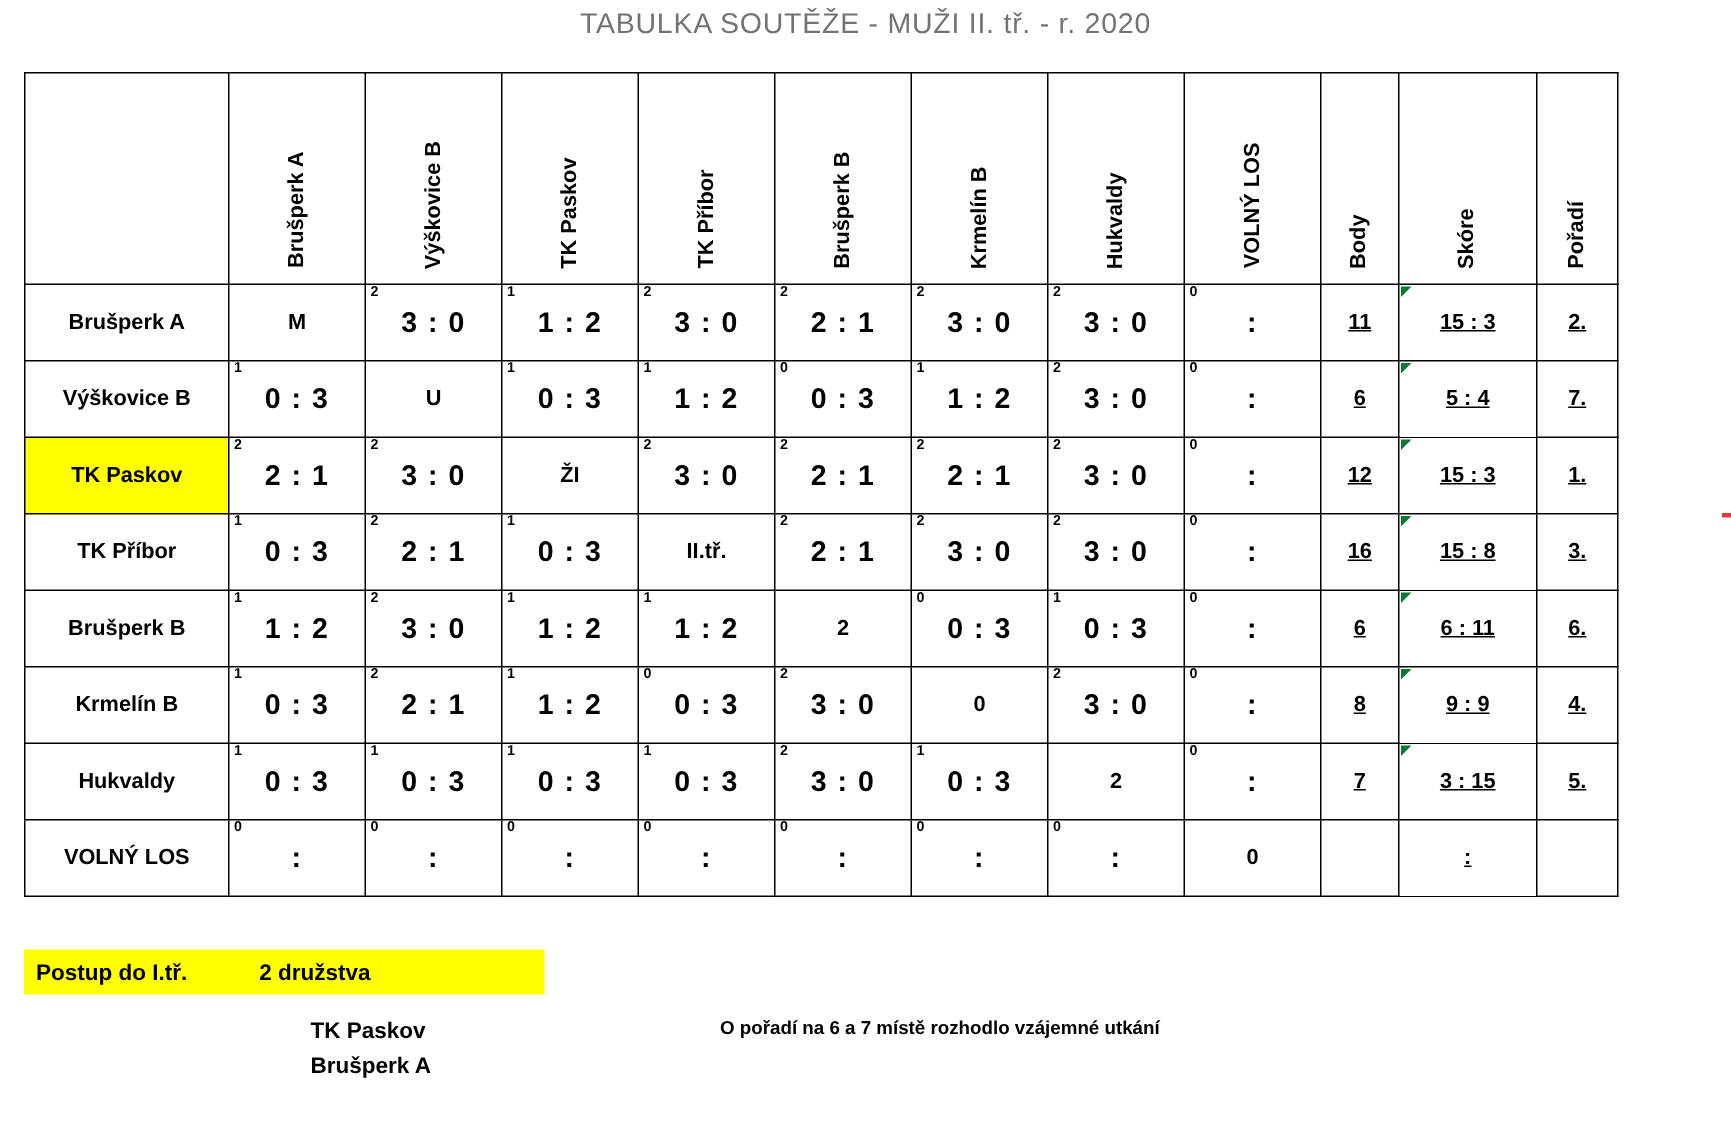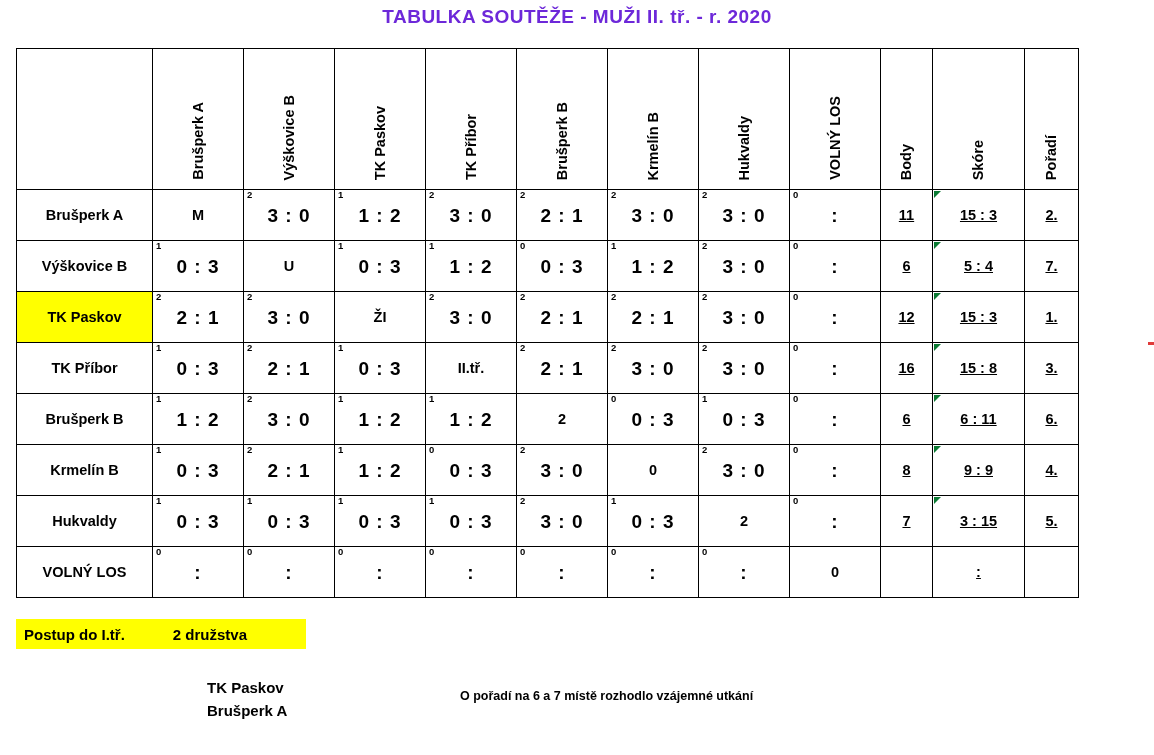--- a/index.html
+++ b/index.html
@@ -14,22 +14,22 @@
     color: #000000;
     position: relative;
     overflow: hidden;
   }
   .title {
     position: absolute;
     top: 6px;
     left: 0;
     width: 1154px;
     text-align: center;
-    color: #6d28d9;
-    font-weight: bold;
+    color: #737373;
+    font-weight: normal;
     font-size: 19px;
     letter-spacing: 0.5px;
   }
   .table-wrap {
     position: absolute;
     top: 48px;
     left: 16px;
     width: 1038px;
   }
   table.standings {
@@ -126,23 +126,23 @@
     left: 1px;
     width: 0;
     height: 0;
     border-top: 7px solid #0a7a33;
     border-right: 7px solid transparent;
   }
   td.poradi-cell { text-align: left; padding-left: 8px; }
 
   .postup {
     position: absolute;
-    top: 619px;
+    top: 633px;
     left: 16px;
-    width: 290px;
+    width: 347px;
     height: 30px;
     background: #ffff00;
     font-weight: bold;
     font-size: 15px;
     display: flex;
     align-items: center;
   }
   .postup .lbl { padding-left: 8px; }
   .postup .val { padding-left: 48px; text-align: center; }
 
@@ -150,24 +150,23 @@
     position: absolute;
     top: 676px;
     left: 207px;
     font-weight: bold;
     font-size: 15px;
     line-height: 23px;
   }
   .note {
     position: absolute;
     top: 678px;
-    left: 460px;
+    left: 480px;
     font-weight: bold;
     font-size: 12.5px;
-    margin-top: 11px;
   }
   .red-tick {
     position: absolute;
     top: 342px;
     left: 1148px;
     width: 8px;
     height: 3px;
     background: #e03a3a;
   }
 </style>

